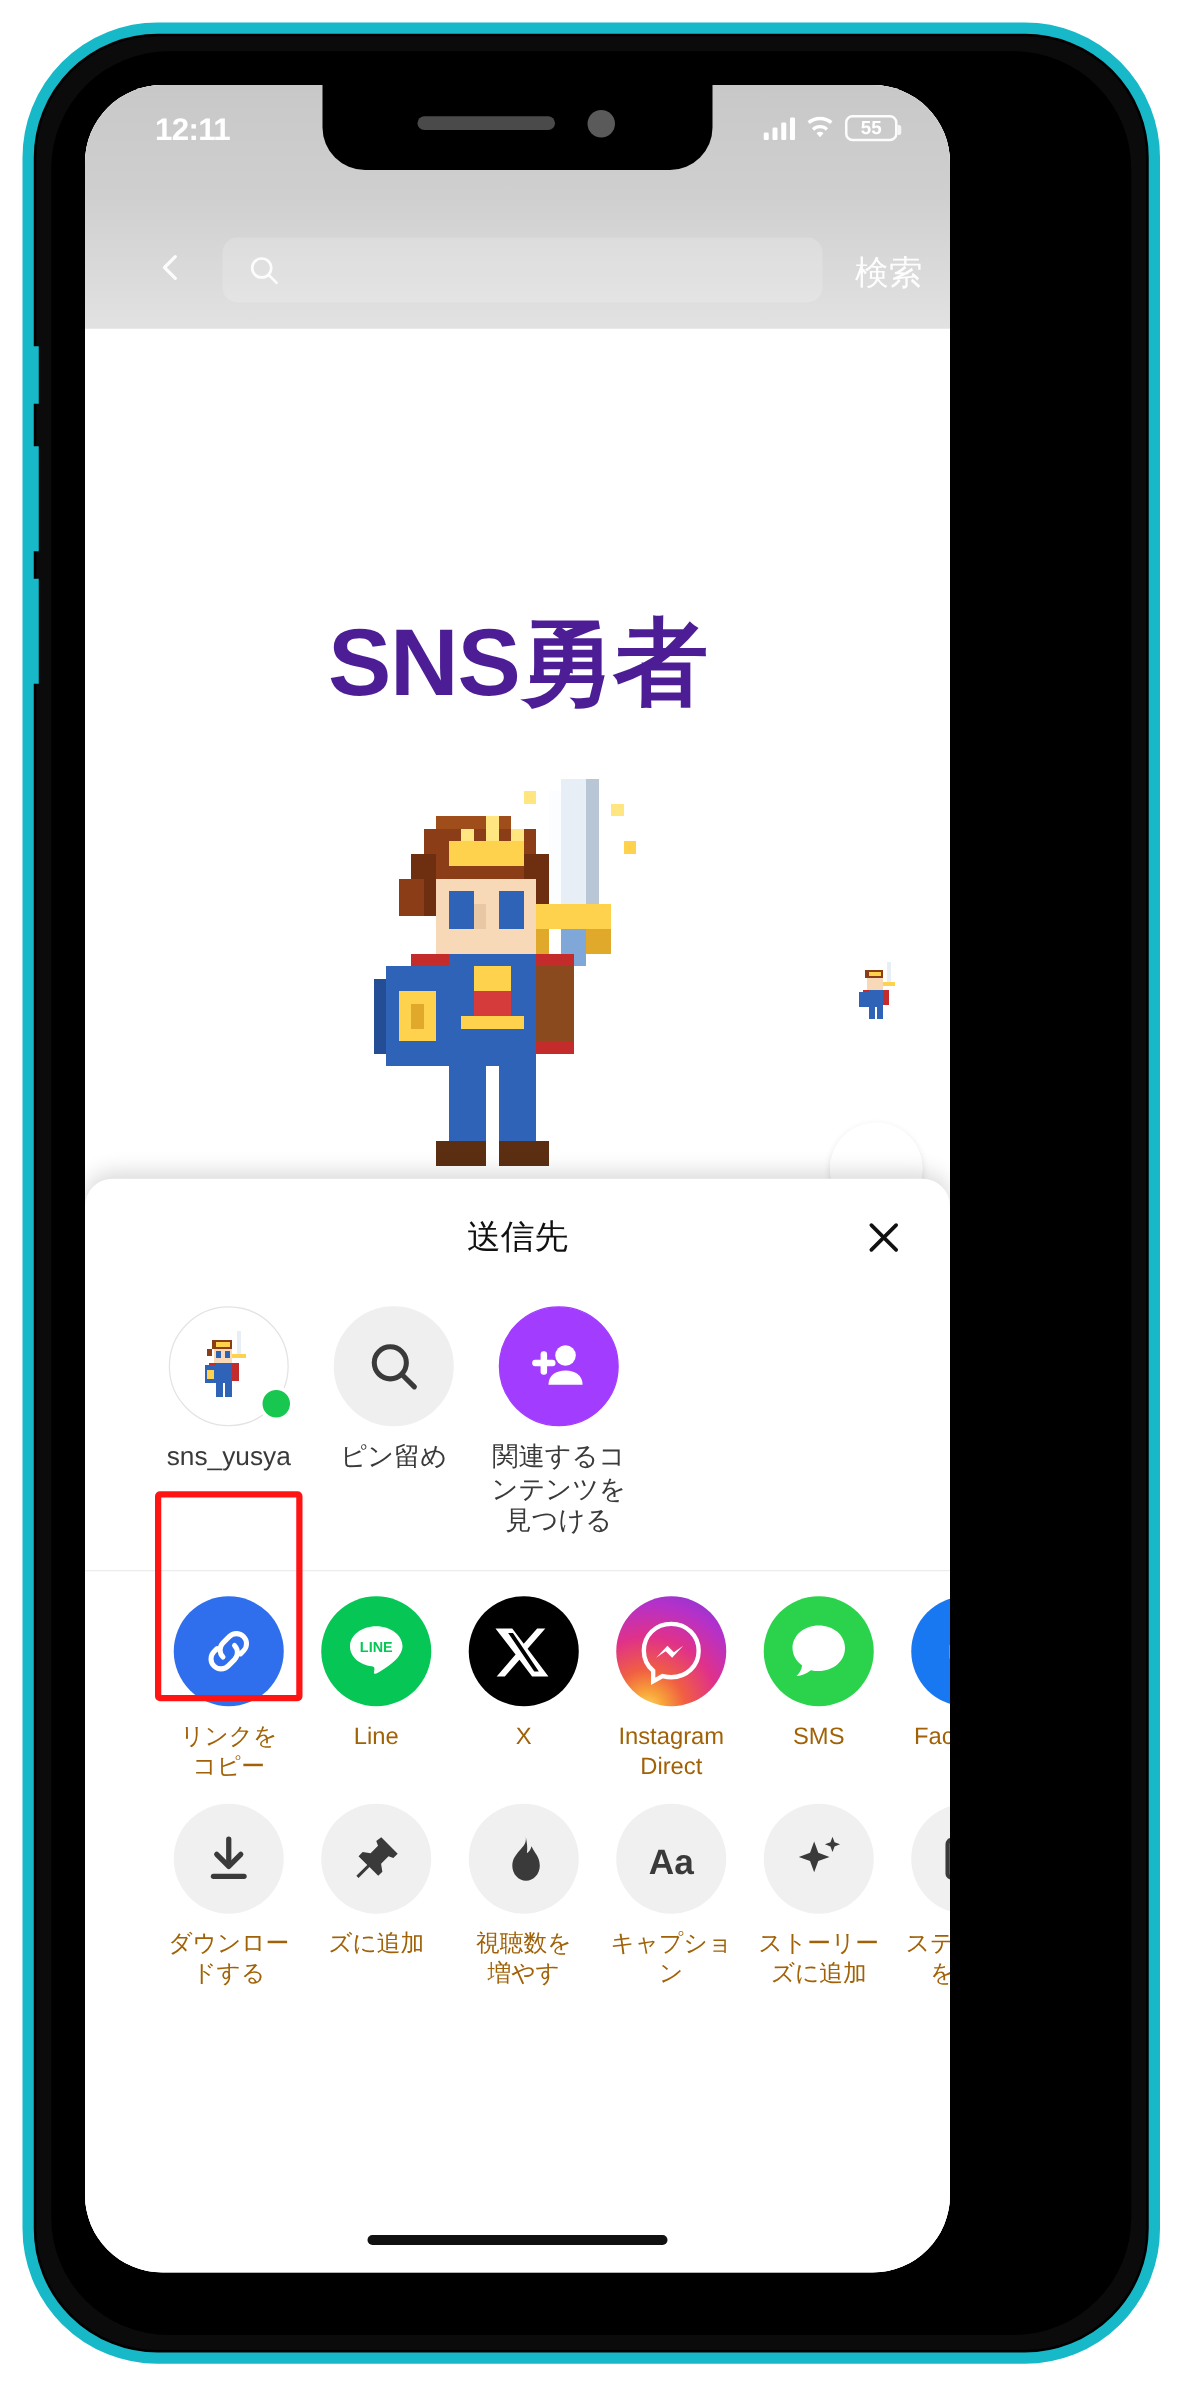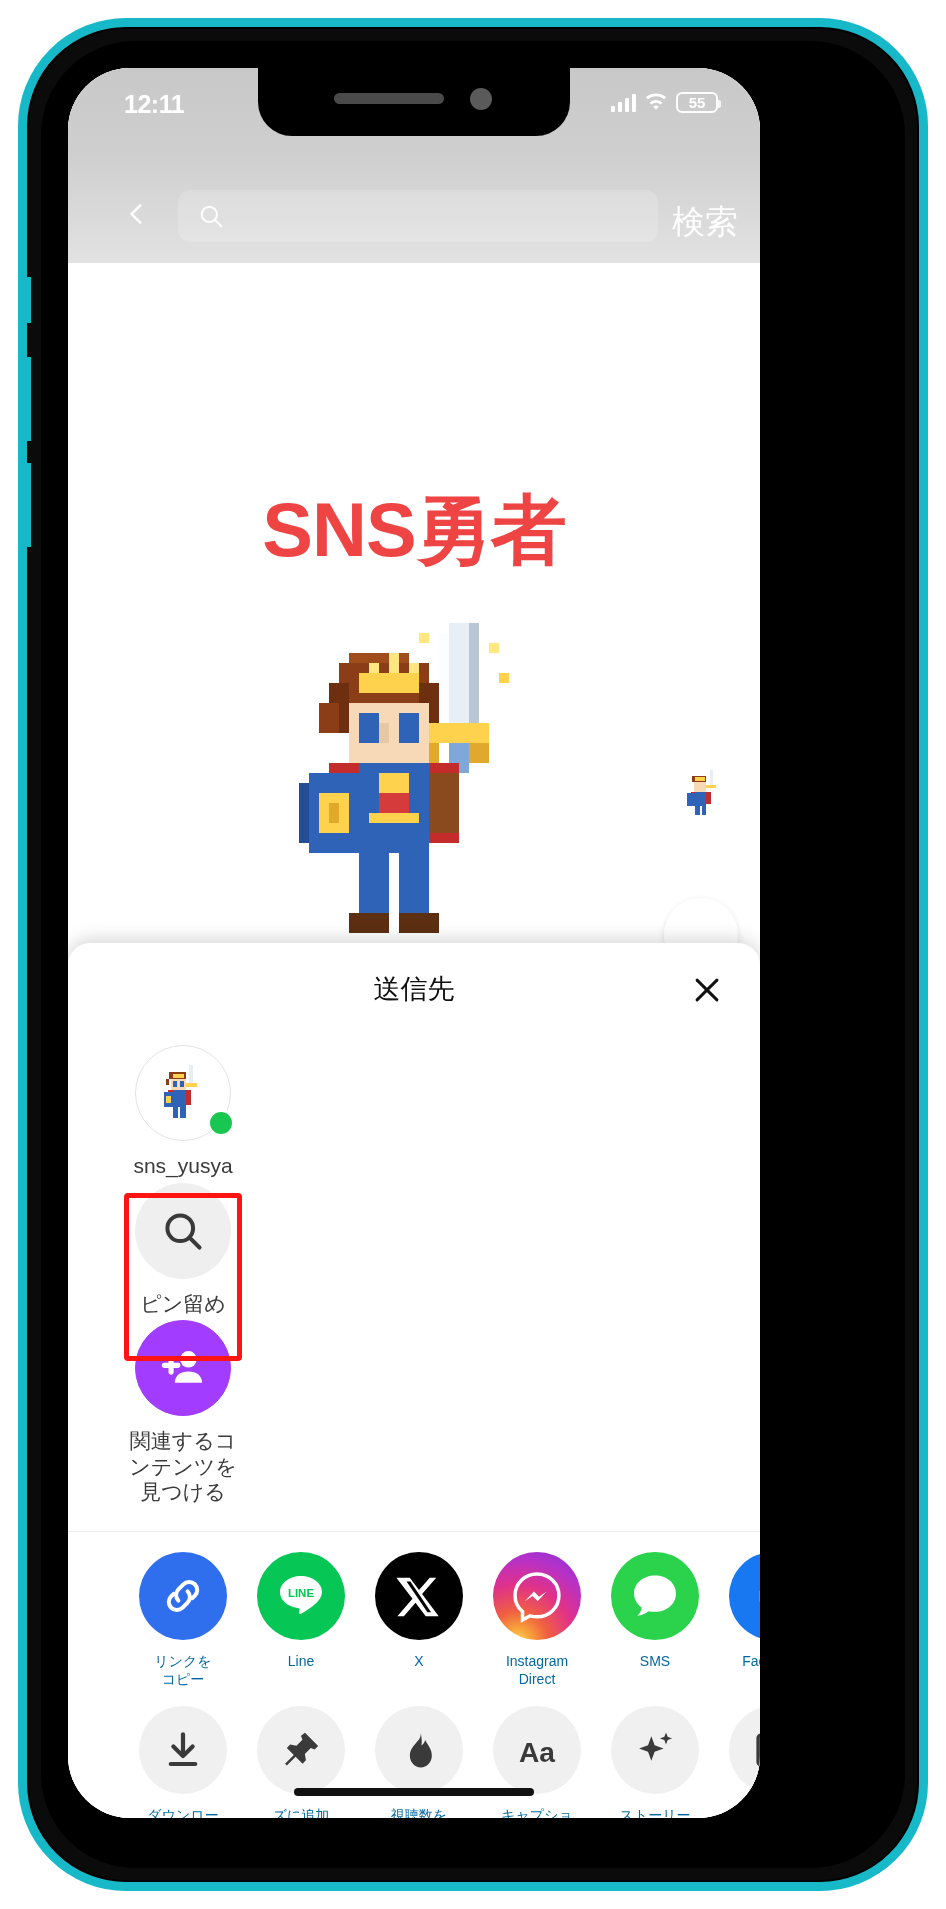--- a/index.html
+++ b/index.html
@@ -118,32 +118,32 @@
     display: flex; align-items: center;
   }
   #search-ico { margin-left: 20px; width: 26px; height: 26px; flex: none; }
   #search-placeholder {
     margin-left: 12px;
     font-size: 25px; color: rgba(255,255,255,.92);
     white-space: nowrap;
   }
   #search-button {
     position: absolute; right: 22px; top: 132px;
-    font-size: 33px; color: rgba(255,255,255,.95);
+    font-size: 27px; color: rgba(255,255,255,.95);
   }
 
   
   #video-area {
     position: absolute; top: 0; left: 0; right: 0; bottom: 0;
     background: #ffffff;
   }
   #video-title {
     position: absolute; left: 0; right: 0; top: 412px;
     text-align: center;
-    font-size: 76px; font-weight: bold; color: #ef4444;
+    font-size: 76px; font-weight: bold; color: #4c1d95;
     letter-spacing: -1px;
   }
   #hero-sprite {
     position: absolute; left: 50%; top: 545px;
     transform: translateX(-50%);
     width: 250px; height: 330px;
   }
   #mini-sprite {
     position: absolute; right: 30px; top: 700px;
     width: 52px; height: 52px;
@@ -171,22 +171,21 @@
   #sheet-title { font-size: 27px; color: #111; font-weight: normal; }
   #sheet-close {
     position: absolute; right: 36px; top: 30px;
     width: 34px; height: 34px;
   }
 
   
   #people-row {
     display: flex;
     padding: 10px 0 0 56px;
-    gap: 4px;
-    flex-direction: column;
+    gap: 14px;
   }
   .person { width: 118px; text-align: center; }
   .person-av-wrap { position: relative; width: 96px; height: 96px; margin: 0 auto; }
   .av-circle {
     width: 96px; height: 96px; border-radius: 50%;
     background: #fff; border: 1.5px solid #e3e3e3;
     display: flex; align-items: center; justify-content: center;
     overflow: hidden;
   }
   .av-circle.grey { background: #efefef; border-color: #efefef; }
@@ -218,21 +217,21 @@
     position: relative;
   }
   .app-ico {
     width: 88px; height: 88px; border-radius: 50%;
     margin: 0 auto;
     display: flex; align-items: center; justify-content: center;
     overflow: hidden;
   }
   .app-label {
     margin-top: 13px;
-    font-size: 14px; color: #0369a1; line-height: 1.25;
+    font-size: 19px; color: #a16207; line-height: 1.25;
   }
   .ico-grey { background: #f0f0f0; }
   .ico-blue { background: #2f6fed; }
   .ico-line { background: #06c755; }
   .ico-x    { background: #000; }
   .ico-sms  { background: #2ad34b; }
   .ico-fb   { background: #1778f2; }
   .ico-ig {
     background: radial-gradient(circle at 28% 102%, #fdd85c 0%, #f8a33a 12%, #f05f42 28%, #e0318a 52%, #b531c9 76%, #7b38d8 100%);
   }

